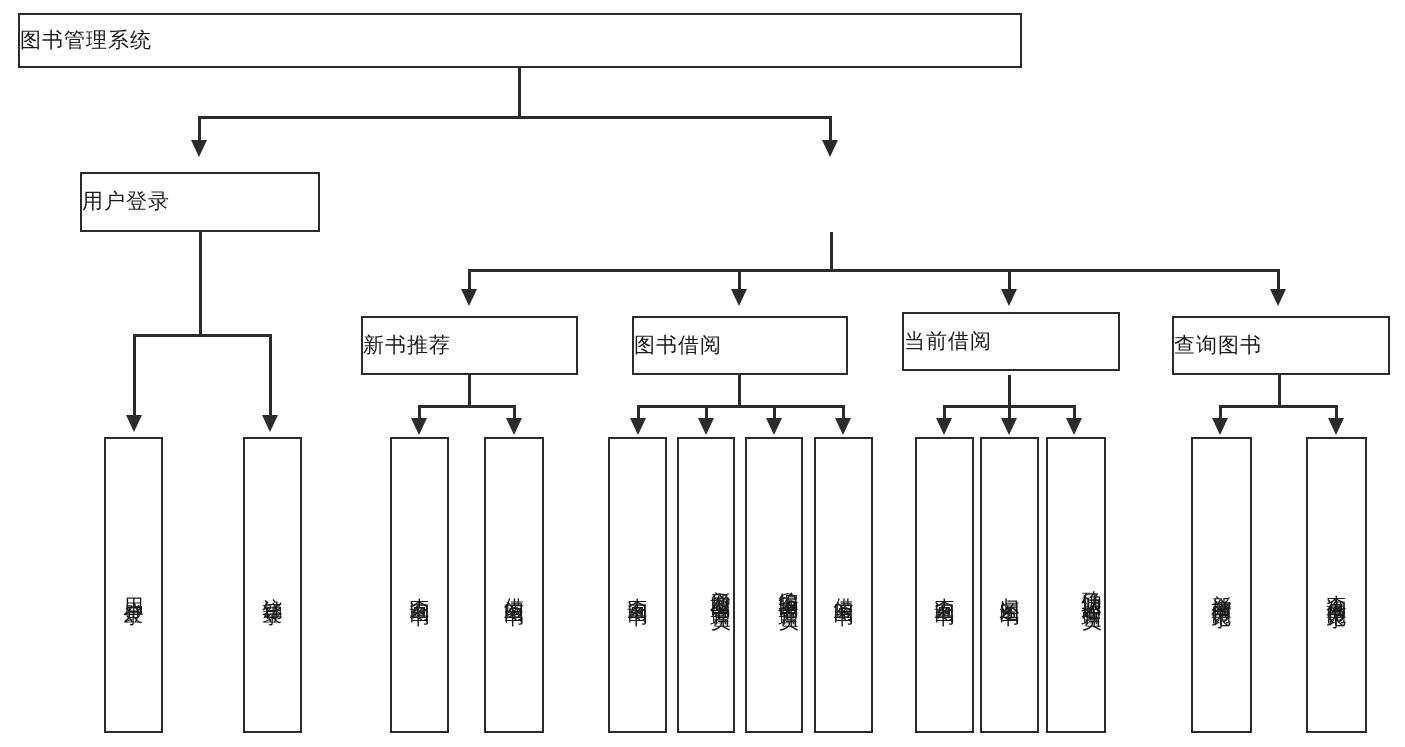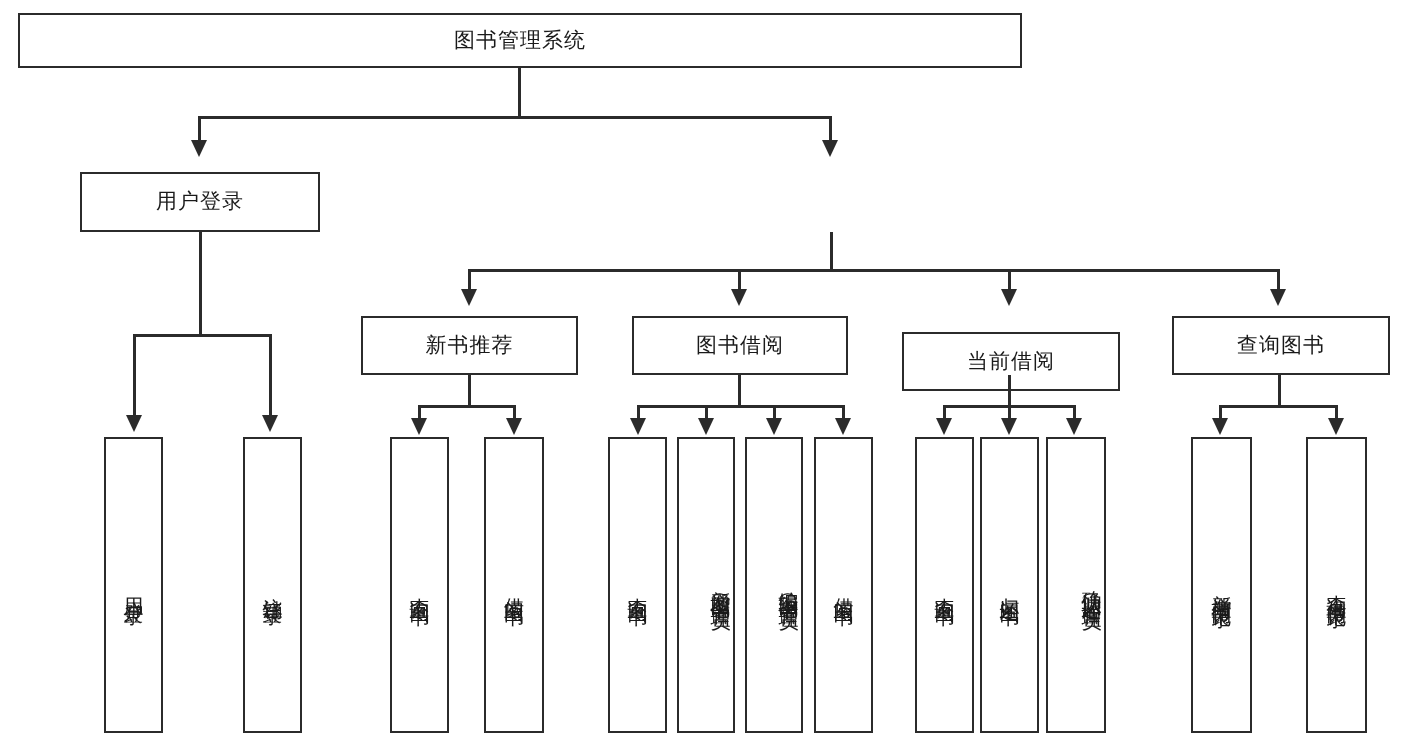--- a/index.html
+++ b/index.html
@@ -15,21 +15,20 @@
     font-family: "DejaVu Sans", "Liberation Sans", sans-serif;
     overflow: hidden;
   }
   .node {
     position: absolute;
     box-sizing: border-box;
     border: 2px solid #2b2b2b;
     background: #ffffff;
     display: flex;
     align-items: center;
-    justify-content: center;
     color: #1a1a1a;
   }
   .node.horiz {
     font-size: 21px;
     letter-spacing: 1px;
     line-height: 1.2;
   }
   .node.vert {
     writing-mode: vertical-rl;
     text-orientation: upright;
@@ -114,21 +113,21 @@
 
   <div class="line v" style="left:1277px; top:269px; width:3px; height:22px;"></div>
   <div class="arrow" style="left:1270px; top:289px;"></div>
 
   <div class="node horiz" style="left:361px; top:316px; width:217px; height:59px;">
     <span>新书推荐</span>
   </div>
   <div class="node horiz" style="left:632px; top:316px; width:216px; height:59px;">
     <span>图书借阅</span>
   </div>
-  <div class="node horiz" style="left:902px; top:332px; width:218px; height:59px;">
+  <div class="node horiz" style="left:902px; top:312px; width:218px; height:59px;">
     <span>当前借阅</span>
   </div>
   <div class="node horiz" style="left:1172px; top:316px; width:218px; height:59px;">
     <span>查询图书</span>
   </div>
 
   <div class="line v" style="left:468px; top:375px; width:3px; height:32px;"></div>
   <div class="line h" style="left:418px; top:405px; width:98px; height:3px;"></div>
   <div class="line v" style="left:418px; top:405px; width:3px; height:15px;"></div>
   <div class="arrow" style="left:411px; top:418px;"></div>

